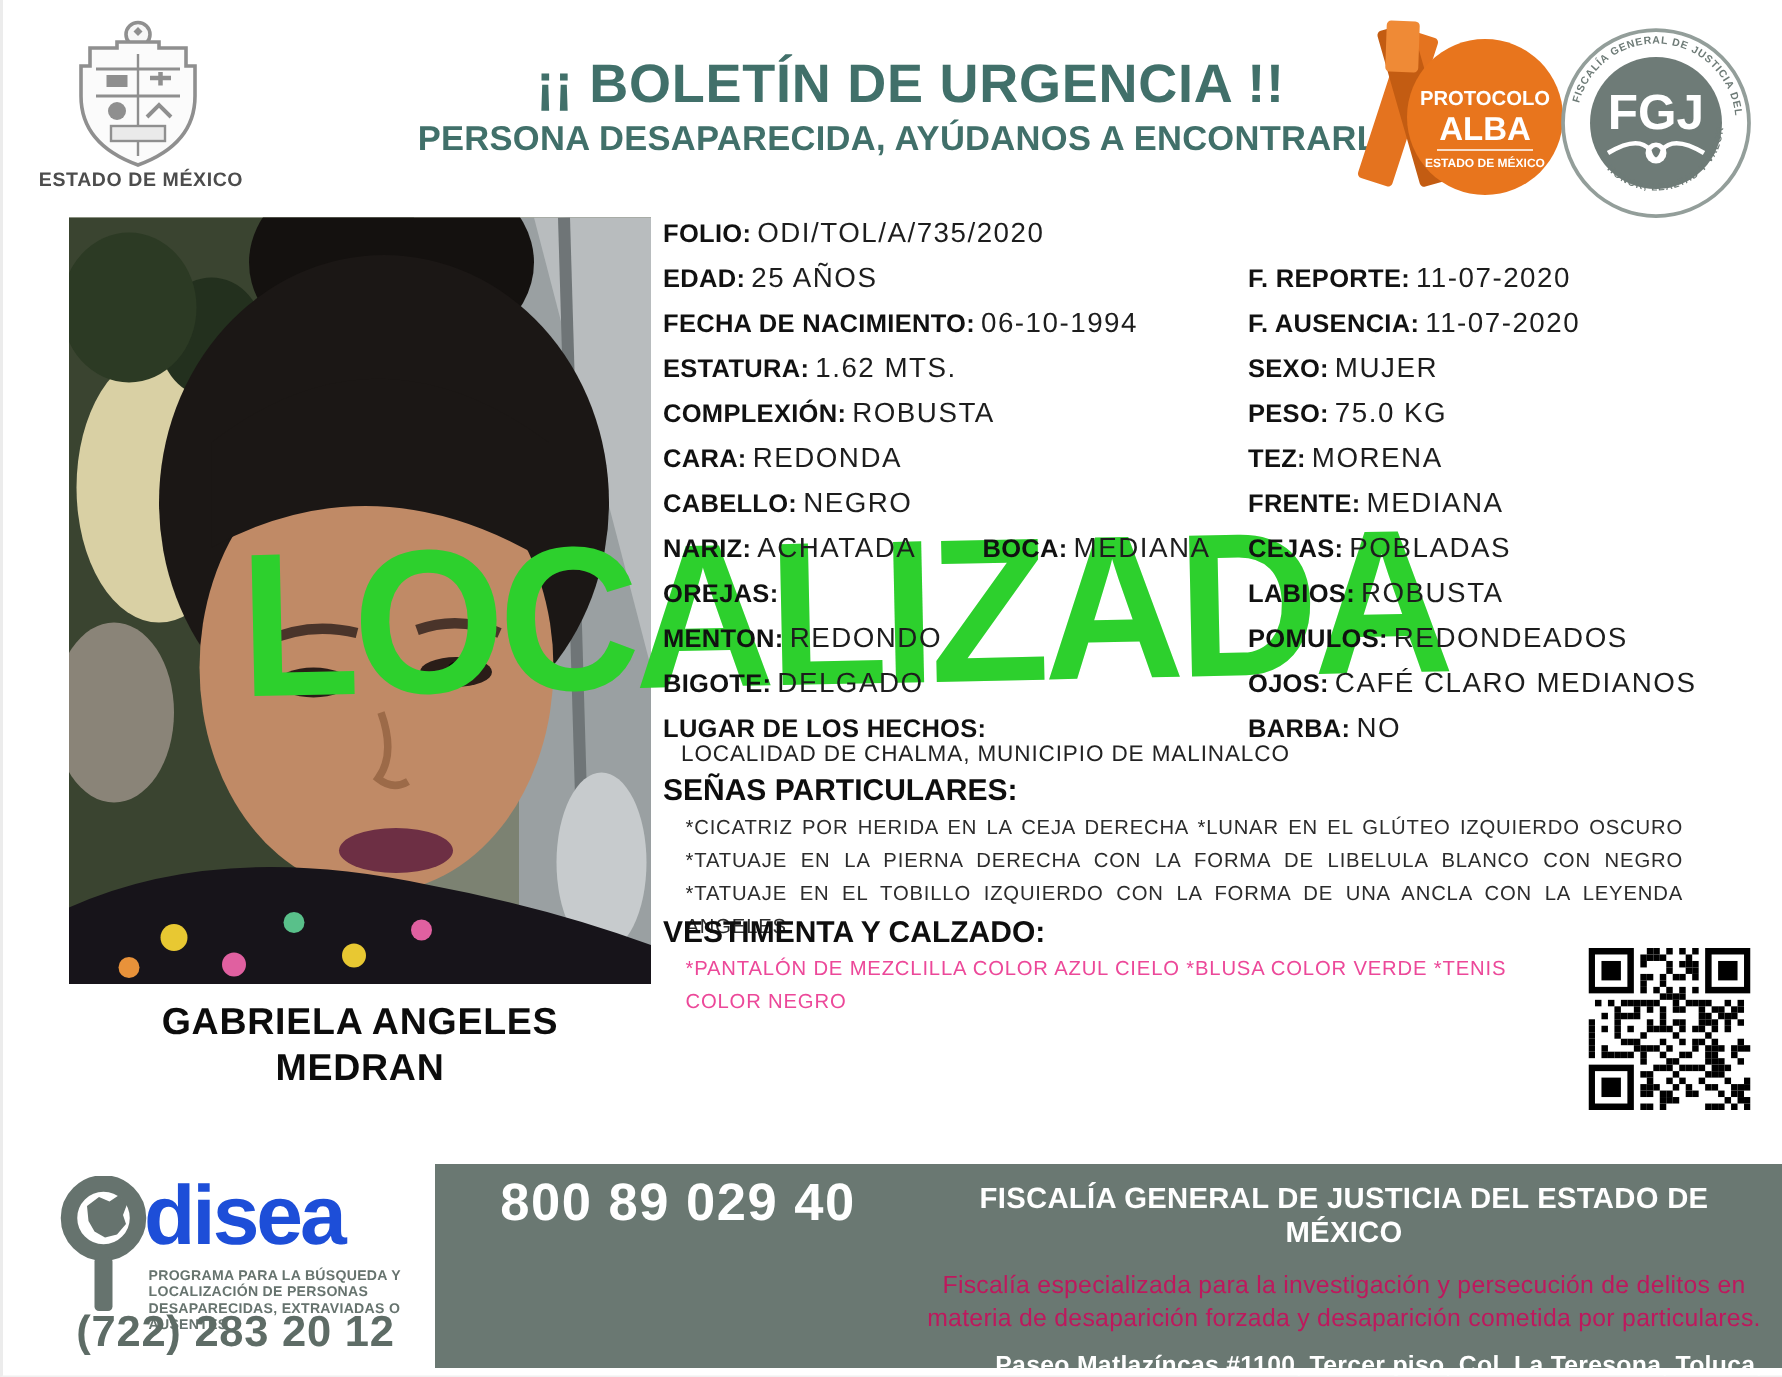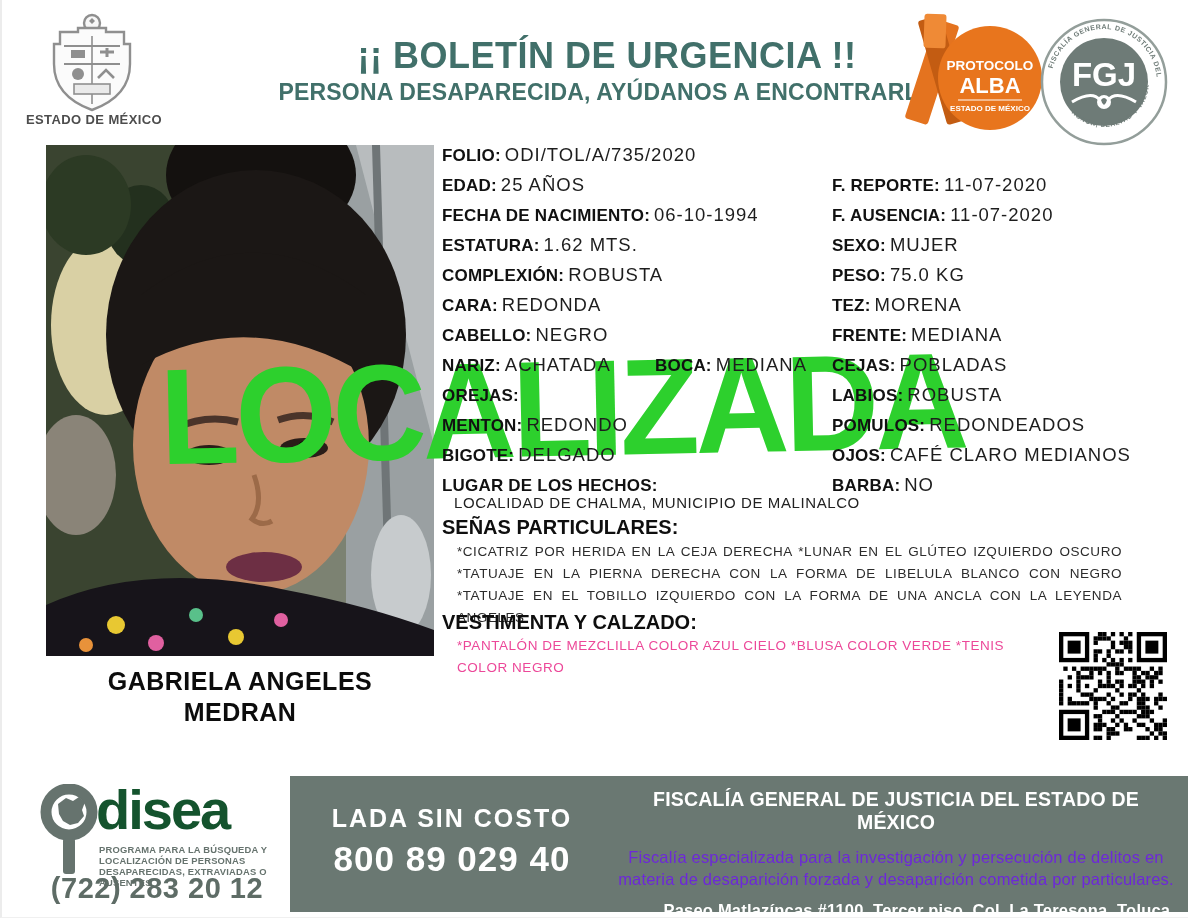--- a/index.html
+++ b/index.html
@@ -41,24 +41,24 @@
     line-height:31px;letter-spacing:.5px;color:#0c0c0c;z-index:6;}
   
   #qr{left:1057px;top:632px;width:108px;height:108px;z-index:6;}
   
   #footer-bar{left:288px;top:776px;width:900px;height:136px;background:#6a7872;z-index:2;}
   #lada-block{left:300px;top:776px;width:300px;text-align:center;color:#fff;z-index:3;}
   #lada-label{margin-top:28px;font-size:25px;font-weight:800;letter-spacing:2px;}
   #lada-number{margin-top:6px;font-size:35px;font-weight:800;letter-spacing:1px;}
   #fiscalia-block{left:615px;top:776px;width:558px;color:#fff;z-index:3;}
   #fiscalia-title{margin-top:12px;text-align:center;font-size:19.5px;font-weight:800;letter-spacing:.2px;}
-  #fiscalia-desc{margin-top:12px;text-align:center;font-size:16.5px;line-height:22px;color:#6d28d9;letter-spacing:.2px;}
+  #fiscalia-desc{margin-top:12px;text-align:center;font-size:16.5px;line-height:22px;color:#be185d;letter-spacing:.2px;}
   #fiscalia-address{margin-top:9px;text-align:right;font-size:16.5px;font-weight:800;line-height:22px;letter-spacing:.2px;}
   
-  #odisea-word{left:94px;top:782px;font-size:56px;font-weight:800;color:#14532d;letter-spacing:-2px;line-height:56px;}
+  #odisea-word{left:94px;top:782px;font-size:56px;font-weight:800;color:#1d4ed8;letter-spacing:-2px;line-height:56px;}
   #odisea-program{left:97px;top:844px;width:190px;font-size:9.4px;font-weight:700;line-height:11px;color:#66736e;letter-spacing:.2px;}
   #odisea-phone{left:22px;top:872px;width:266px;text-align:center;font-size:29px;font-weight:800;color:#5e6c66;letter-spacing:.5px;}
 </style>
 </head>
 <body>
 
 <div id="page">
 
   <svg class="abs" style="left:38px;top:12px;" width="104" height="100" viewBox="0 0 104 100">
     <g stroke="#8f8f8f" fill="none" stroke-width="2.4">
@@ -411,21 +411,20 @@
   <svg class="abs" style="left:36px;top:784px;" width="62" height="92" viewBox="0 0 62 92">
     <circle cx="31" cy="28" r="23" fill="#ffffff" stroke="#66736e" stroke-width="11"></circle>
     <path d="M20 20 l8 -6 7 3 6 -4 6 5 -3 8 2 6 -6 7 -8 2 -7 -4 -4 -7 z" fill="#66736e"></path>
     <rect x="25" y="54" width="12" height="36" rx="3" fill="#66736e"></rect>
   </svg>
   <div class="abs" id="odisea-word">disea</div>
   <div class="abs" id="odisea-program">PROGRAMA PARA LA BÚSQUEDA Y LOCALIZACIÓN DE PERSONAS DESAPARECIDAS, EXTRAVIADAS O AUSENTES</div>
   <div class="abs" id="odisea-phone">(722) 283 20 12</div>
 
   <div class="abs" id="lada-block">
-    <div id="lada-label">LADA SIN COSTO</div>
     <div id="lada-number">800 89 029 40</div>
   </div>
 
   <div class="abs" id="fiscalia-block">
     <div id="fiscalia-title">FISCALÍA GENERAL DE JUSTICIA DEL ESTADO DE MÉXICO</div>
     <div id="fiscalia-desc">Fiscalía especializada para la investigación y persecución de delitos en materia de desaparición forzada y desaparición cometida por particulares.</div>
     <div id="fiscalia-address">Paseo Matlazíncas #1100, Tercer piso, Col. La Teresona, Toluca, Estado de México.</div>
   </div>
 
 </div>

